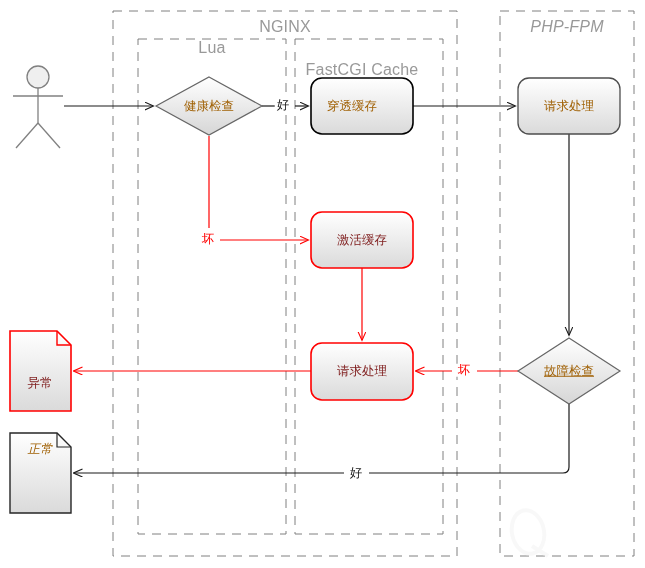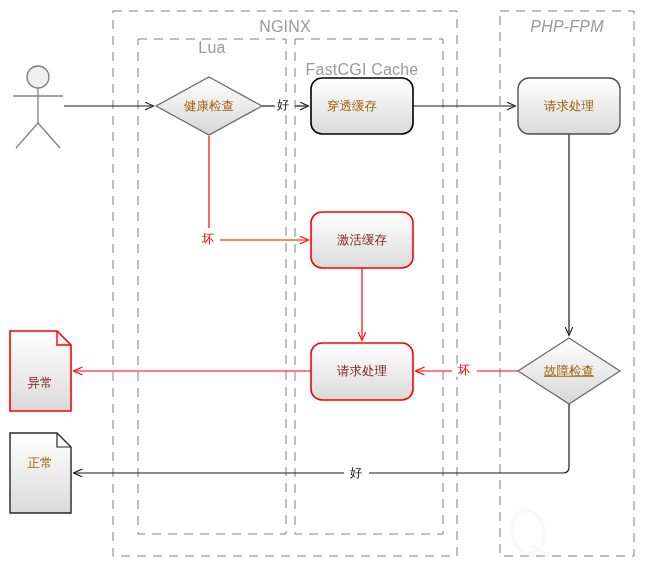--- a/index.html
+++ b/index.html
@@ -206,21 +206,21 @@
   <div class="lane-title" style="left:362px;top:61px;">FastCGI Cache</div>
   <div class="lane-title" style="left:567px;top:18px;font-style:italic;">PHP-FPM</div>
 
   <div class="node-label lbl-dark" style="left:209px;top:106px;">健康检查</div>
   <div class="node-label lbl-dark" style="left:352px;top:106px;">穿透缓存</div>
   <div class="node-label lbl-dark" style="left:569px;top:106px;">请求处理</div>
   <div class="node-label lbl-red" style="left:362px;top:240px;">激活缓存</div>
   <div class="node-label lbl-red" style="left:362px;top:371px;">请求处理</div>
   <div class="node-label lbl-dark" style="left:569px;top:371px;text-decoration:underline;">故障检查</div>
   <div class="node-label lbl-red" style="left:40px;top:371px;margin-top:12px;">异常</div>
-  <div class="node-label lbl-dark" style="left:40px;top:463px;">正常</div>
+  <div class="node-label lbl-dark" style="left:40px;top:449px;font-style:italic;">正常</div>
 
   <div class="edge-label el-dark" style="left:283px;top:105px;">好</div>
   <div class="edge-label el-red" style="left:208px;top:239px;">坏</div>
   <div class="edge-label el-red" style="left:464px;top:370px;">坏</div>
   <div class="edge-label el-dark" style="left:356px;top:473px;">好</div>
 
 
 </div>
 
 </body></html>

